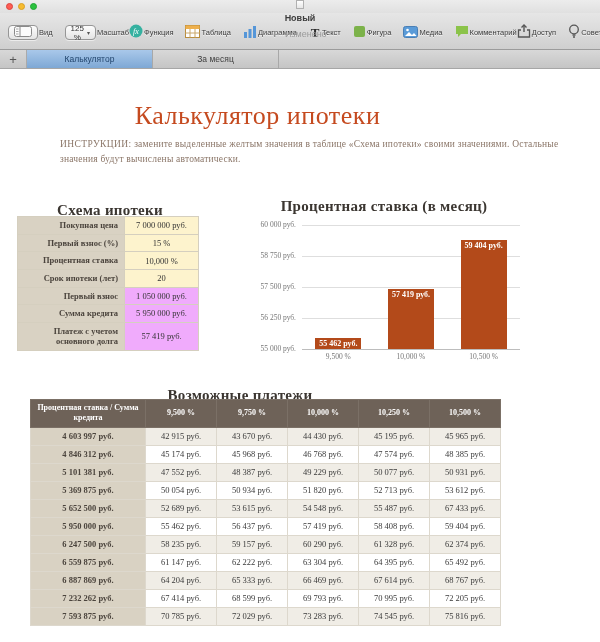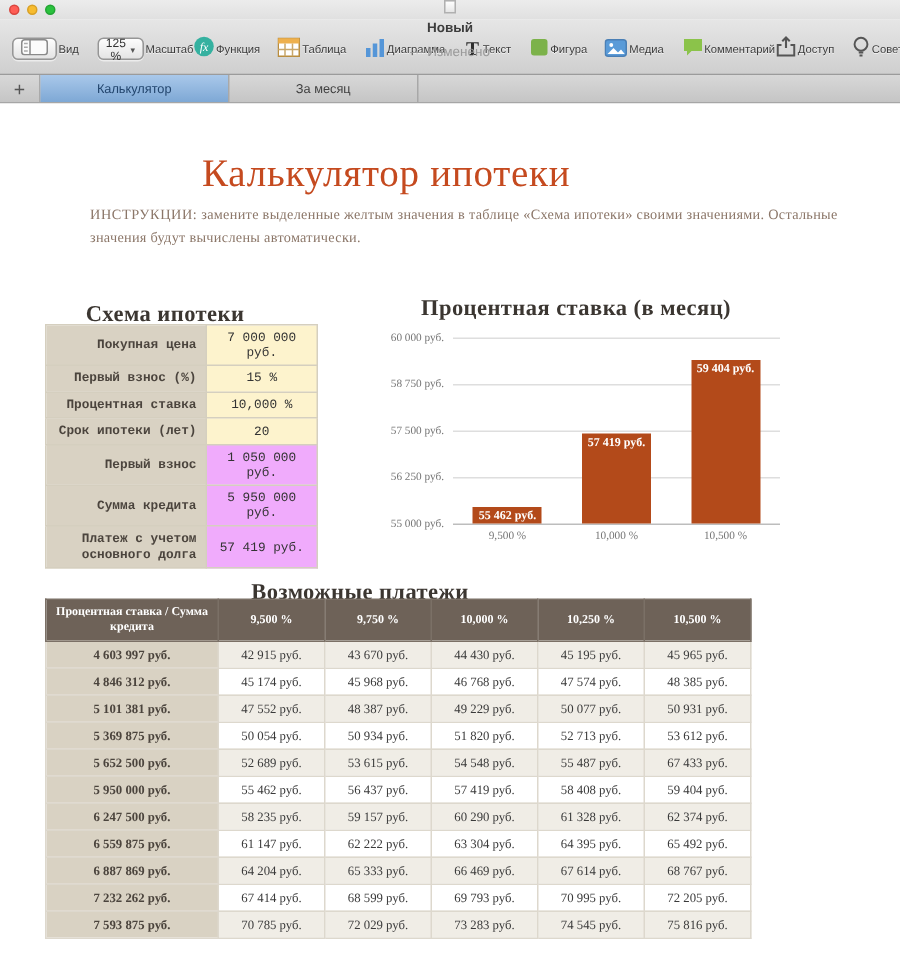--- a/index.html
+++ b/index.html
@@ -60,22 +60,22 @@
                   font-size:9.5px; line-height:1.55; color:#8b7668; letter-spacing:.2px;margin-left:42px; }
   .instr-prefix { letter-spacing:.4px; }
 
   .section-title { position:absolute; font-size:15px; font-weight:bold; color:#3b3631;
                    text-align:center; letter-spacing:.3px; }
   .scheme-title { top:133px; left:30px; width:160px; }
   .chart-title  { top:129px; left:244px; width:280px; }
   .pay-title    { top:318px; left:30px; width:420px; }
 
   
-  .scheme-table { position:absolute; top:147px; left:30px; border-collapse:collapse;
-                  font-size:8.5px; font-family:Liberation Mono, monospace; }
+  .scheme-table { position:absolute; top:147px; left:17px; border-collapse:collapse;
+                  font-size:8.5px; font-family:Liberation Serif, serif; }
   .scheme-table td { border:1px solid #d5cfbf; }
   .s-lbl { width:107px; background:#d9d2c3; color:#4b443d; font-weight:bold;
            text-align:right; padding:3px 6px; line-height:1.25; }
   .s-val { width:74px; background:#f0abfc; color:#333; text-align:center; padding:3px 4px; }
   .s-val.hl { background:#fdf3cd; }
 
   
   .chart { position:absolute; top:150px; left:244px; width:280px; height:148px; }
   .ylabels { position:absolute; left:0; top:6px; width:52px; height:124px; }
   .ylab { position:absolute; right:0; width:52px; text-align:right; font-size:7.5px;

